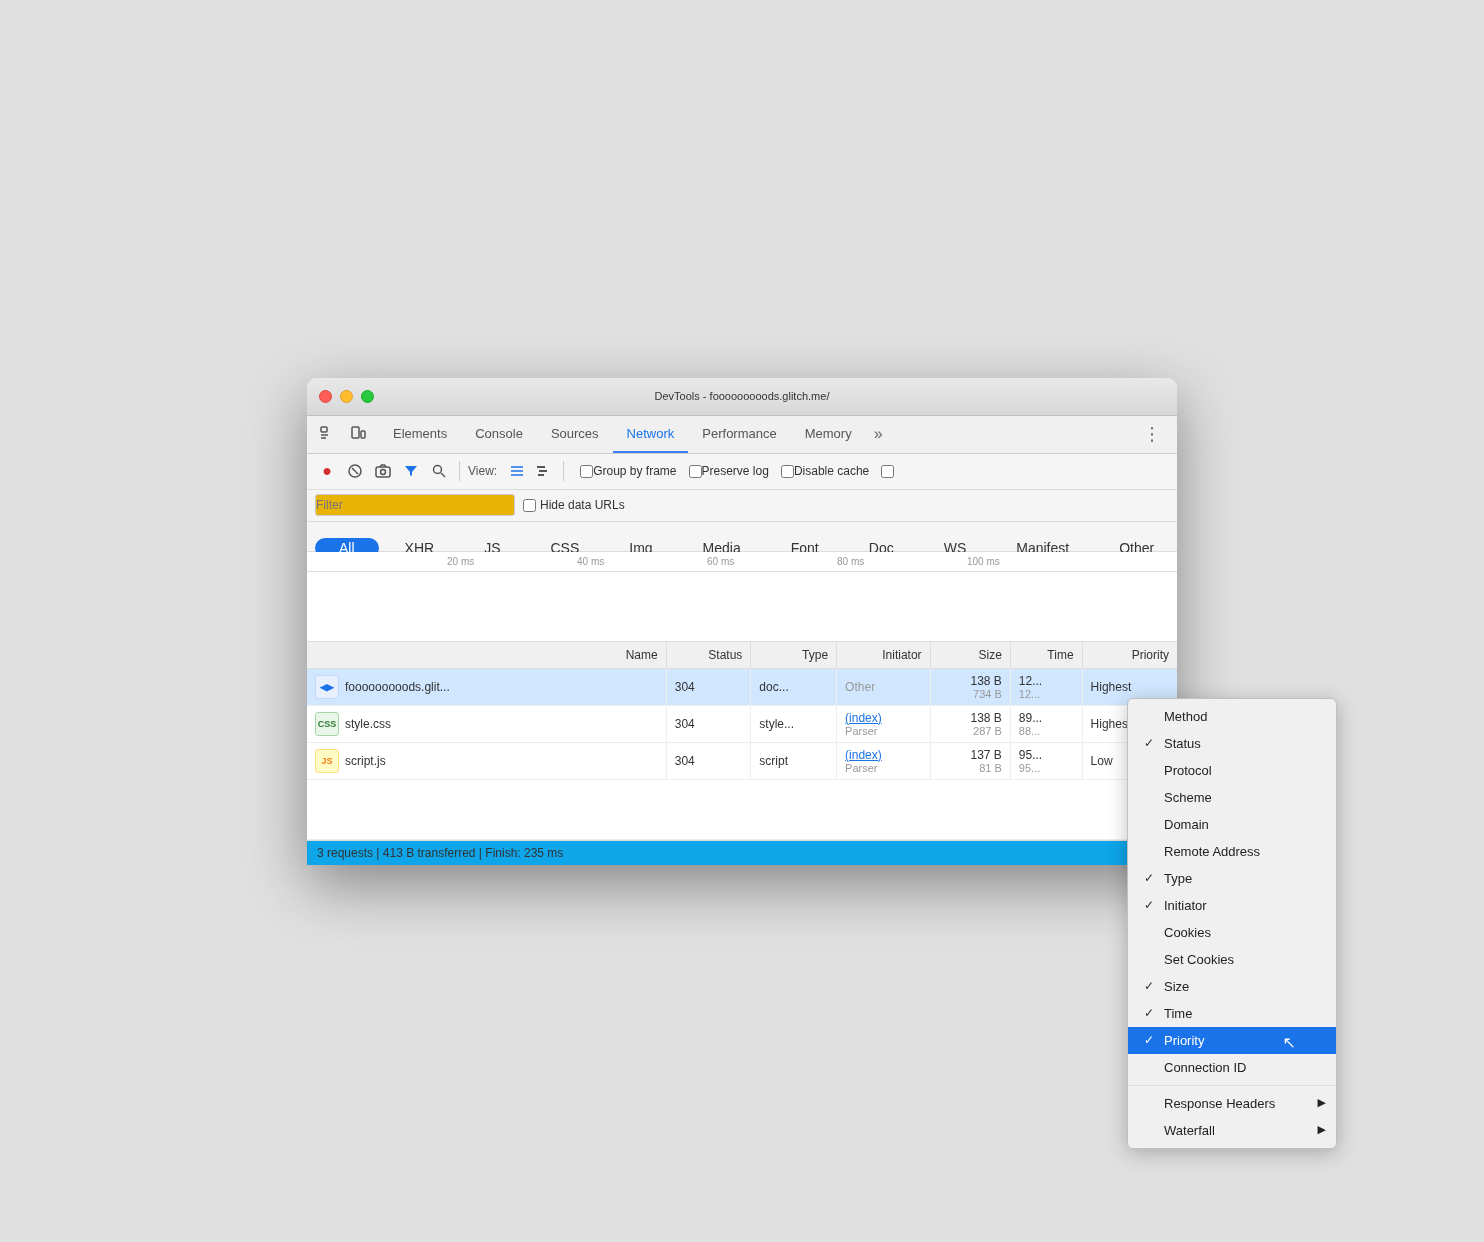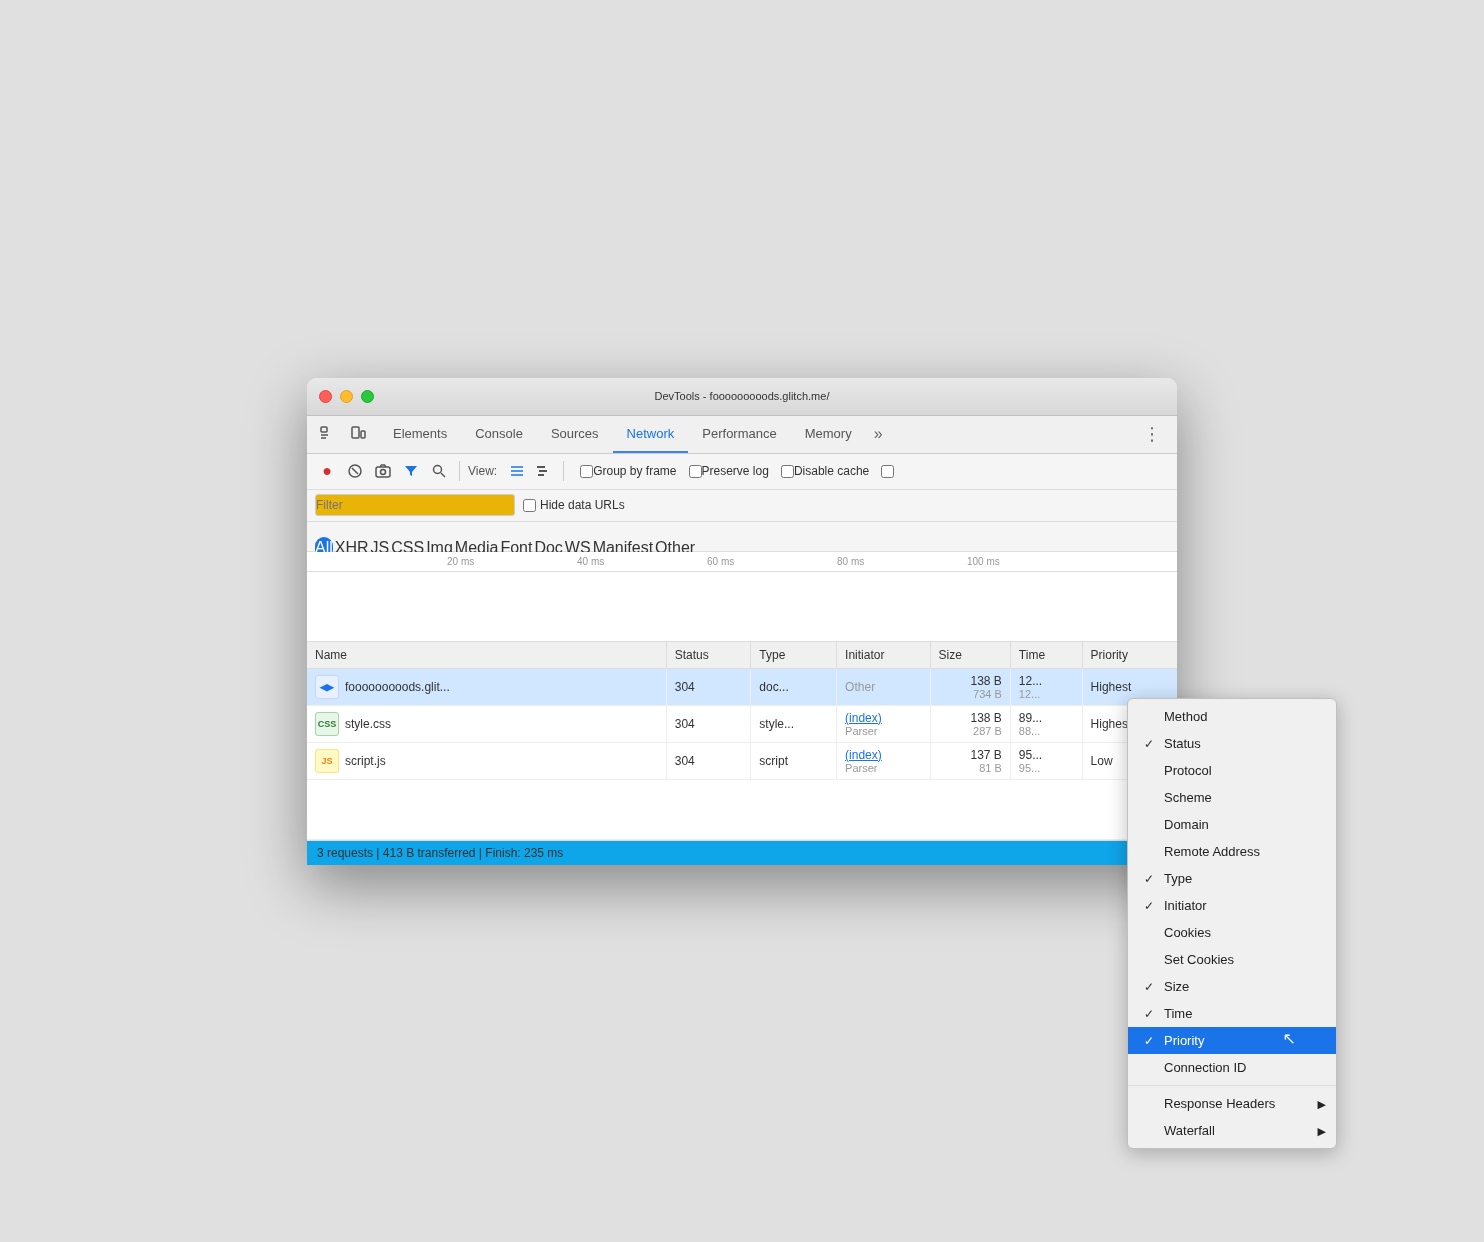--- a/index.html
+++ b/index.html
@@ -198,22 +198,22 @@
     .type-filter {
       background: #f5f5f5;
       border-bottom: 1px solid #ddd;
       display: flex;
       align-items: center;
       padding: 2px 8px;
       gap: 2px;
       height: 30px;
     }
     .type-btn {
-      padding: 2px 0;
-      font-size: 16px;
+      padding: 2px 24px;
+      font-size: 14px;
       color: #333;
       cursor: pointer;
       border-radius: 3px;
       border: none;
       background: none;
       margin-top: 24px;
     }
     .type-btn.active {
       background: #1a73e8;
       color: white;
@@ -255,21 +255,21 @@
       border-collapse: collapse;
     }
     .network-table th {
       background: #f0f0f0;
       border-bottom: 1px solid #ddd;
       border-right: 1px solid #ddd;
       padding: 6px 8px;
       font-size: 12px;
       font-weight: 500;
       color: #333;
-      text-align: left;
+      text-align: right;
       white-space: nowrap;
       cursor: pointer;
       user-select: none;
       margin-left: 38px;
     }
     .network-table th:last-child { border-right: none; }
     .network-table td {
       border-bottom: 1px solid #eee;
       border-right: 1px solid #eee;
       padding: 5px 8px;
@@ -319,21 +319,21 @@
       width: 210px;
       background: #f0f0f0;
       border: 1px solid #c0c0c0;
       border-radius: 6px;
       box-shadow: 0 4px 20px rgba(0,0,0,0.25);
       padding: 4px 0;
       z-index: 100;
     }
     .menu-item {
       display: flex;
-      align-items: flex-end;
+      align-items: flex-start;
       padding: 6px 16px;
       font-size: 13px;
       color: #222;
       cursor: pointer;
       position: relative;
     }
     .menu-item.highlighted {
       background: #1a73e8;
       color: white;
     }

